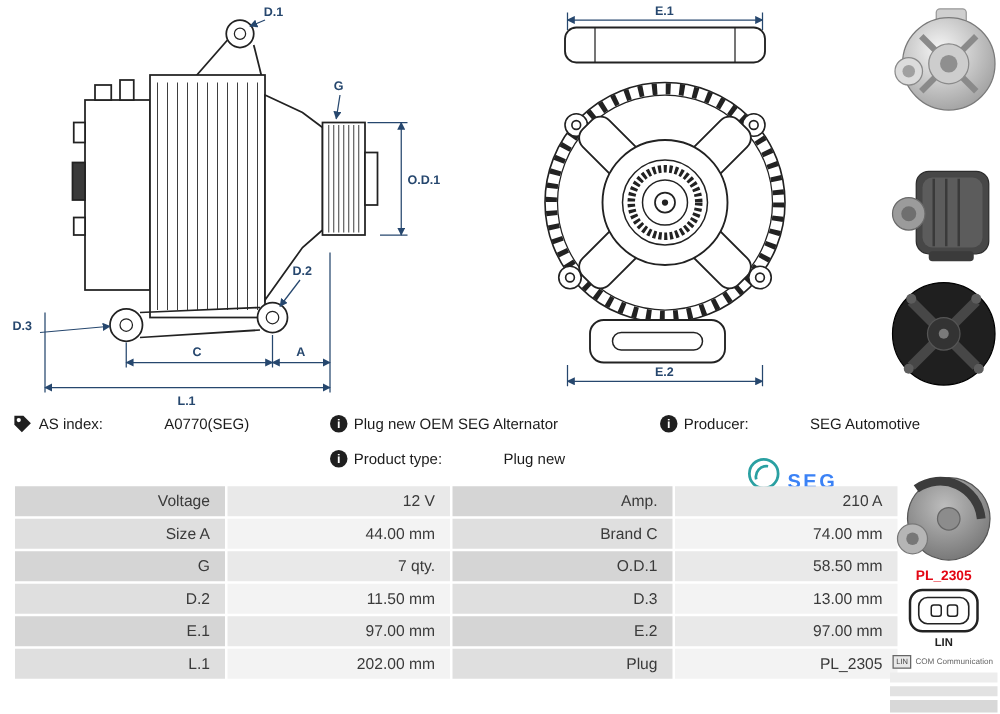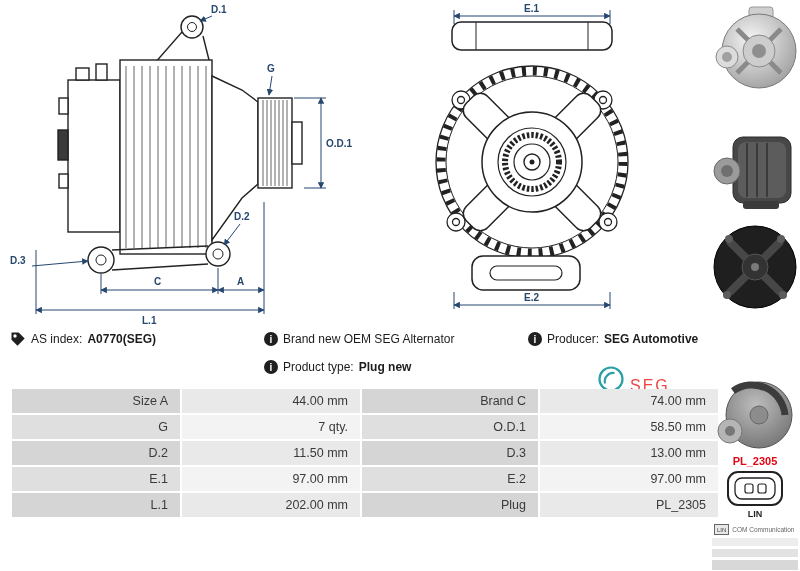--- a/index.html
+++ b/index.html
@@ -6,25 +6,25 @@
   body{width:800px;height:571px;background:#fff;font-family:"Liberation Sans",sans-serif;position:relative;overflow:hidden;}
   .page{position:relative;width:800px;height:571px;}
 
   
   .side-view{position:absolute;left:6px;top:2px;}
   .front-view{position:absolute;left:416px;top:2px;}
   svg text.dim{font-family:"Liberation Sans",sans-serif;font-size:10px;font-weight:bold;fill:#26476e;}
 
   
   .info-item{position:absolute;display:flex;align-items:center;gap:5px;font-size:12px;color:#1c1c1c;height:20px;white-space:nowrap;}
-  .info-item b{font-weight:bold;}
+  .info-item b{font-weight:normal;margin-left:44px;}
   .icon-info{flex:0 0 auto;width:14px;height:14px;border-radius:50%;background:#1f1f1f;color:#fff;font-size:10px;font-weight:bold;display:flex;align-items:center;justify-content:center;}
   .premium-text{color:#0b4ea2;font-weight:bold;font-size:12.5px;letter-spacing:.3px;}
   .logo-wrap{position:absolute;display:flex;align-items:center;gap:5px;}
-  .logo-seg{font-size:16px;font-weight:normal;color:#ef4444;letter-spacing:2px;line-height:1;margin-top:23px;}
+  .logo-seg{font-size:16px;font-weight:bold;color:#3b82f6;letter-spacing:2px;line-height:1;margin-top:23px;}
   .logo-auto{font-size:6.5px;color:#2aa0a2;letter-spacing:2.2px;margin-top:2px;line-height:1;}
 
   
   .spec{position:absolute;left:10px;top:387px;width:700px;border-spacing:2px;table-layout:fixed;}
   .spec td{height:24px;font-size:12.5px;color:#3a3a3a;text-align:right;padding:0 12px 0 0;vertical-align:middle;overflow:hidden;}
   .spec tr:nth-child(odd) td.lab{background:#d5d5d5;}
   .spec tr:nth-child(odd) td.val{background:#e9e9e9;}
   .spec tr:nth-child(even) td.lab{background:#dfdfdf;}
   .spec tr:nth-child(even) td.val{background:#f3f3f3;}
 
@@ -173,21 +173,21 @@
     <svg width="16" height="16" viewBox="0 0 16 16">
       <path d="M1.5,1.5 h7.2 l6,6 -7.2,7.2 -6,-6 z" fill="#1f1f1f"></path>
       <circle cx="5" cy="5" r="1.7" fill="#fff"></circle>
     </svg>
     <span>AS index:</span>
     <b>A0770(SEG)</b>
   </div>
 
   <div class="info-item" style="left:264px;top:329px;">
     <span class="icon-info">i</span>
-    <span>Brand new OEM SEG Alternator</span>
+    <span>Plug new OEM SEG Alternator</span>
   </div>
 
   <div class="info-item" style="left:528px;top:329px;">
     <span class="icon-info">i</span>
     <span>Producer:</span>
     <b>SEG Automotive</b>
   </div>
 
 
   <div class="info-item" style="left:264px;top:357px;">
@@ -208,20 +208,26 @@
   </div>
 
   <table class="spec">
     <colgroup>
         <col style="width:168px">
         <col style="width:178px">
         <col style="width:176px">
         <col style="width:178px">
       </colgroup>
     <tbody>
+      <tr>
+        <td class="lab">Voltage</td>
+        <td class="val">12 V</td>
+        <td class="lab">Amp.</td>
+        <td class="val">210 A</td>
+      </tr>
       <tr>
         <td class="lab">Size A</td>
         <td class="val">44.00 mm</td>
         <td class="lab">Brand C</td>
         <td class="val">74.00 mm</td>
       </tr>
       <tr>
         <td class="lab">G</td>
         <td class="val">7 qty.</td>
         <td class="lab">O.D.1</td>

